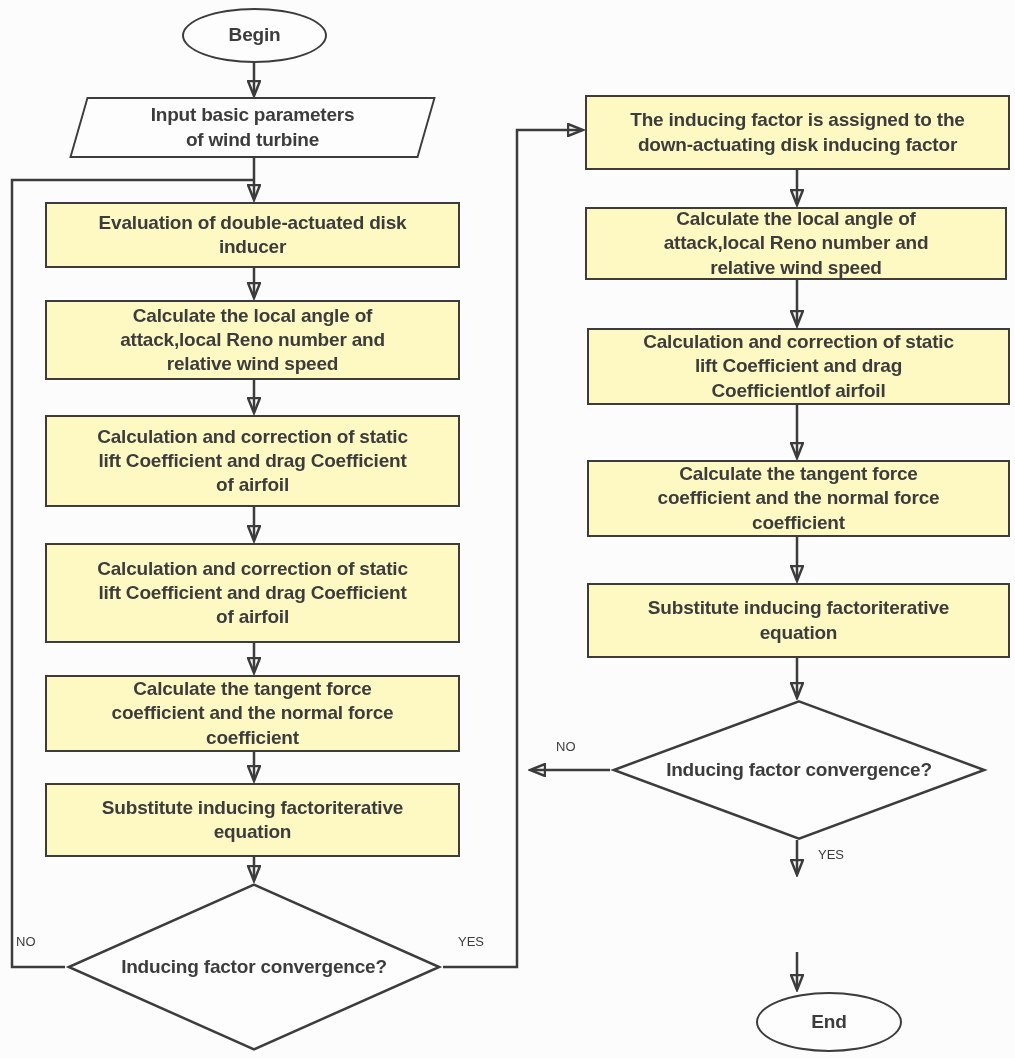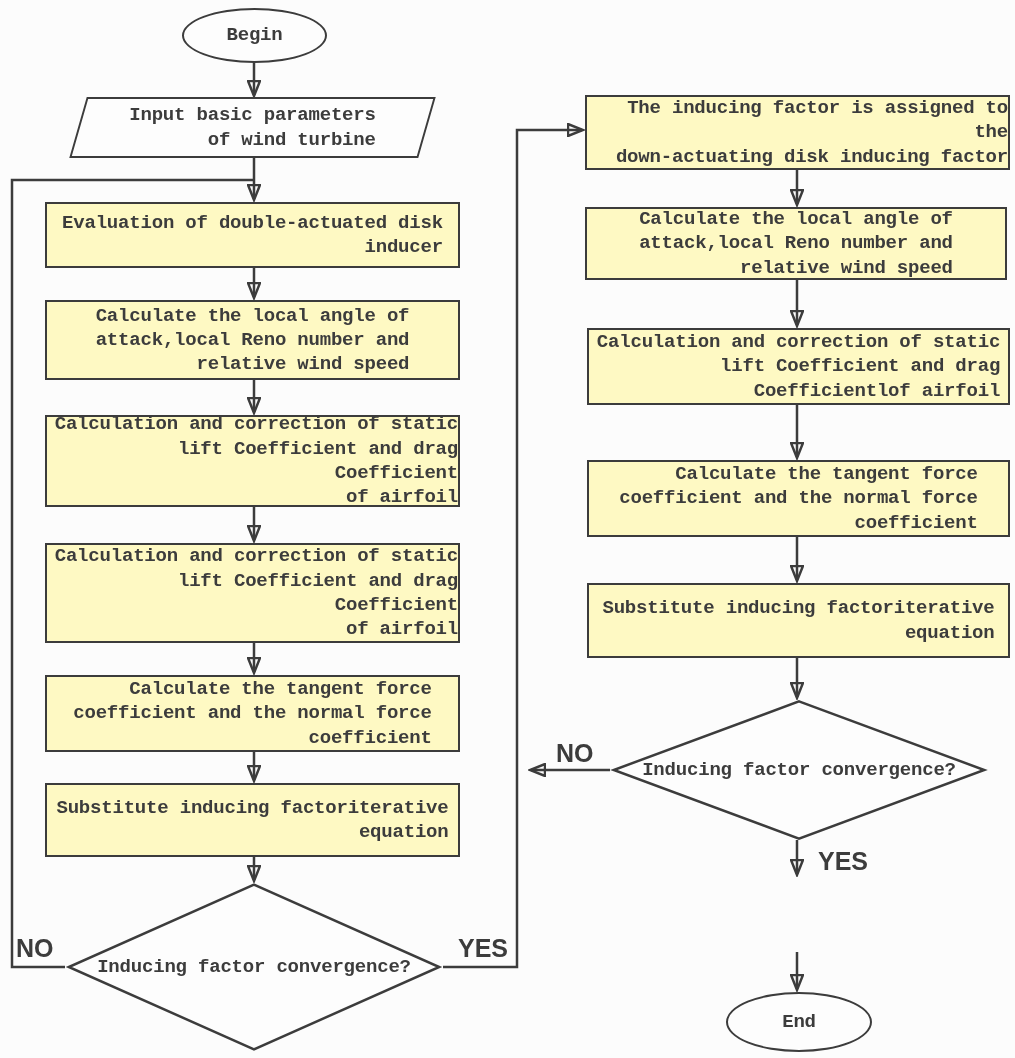--- a/index.html
+++ b/index.html
@@ -9,43 +9,42 @@
     background:#fcfcfc;
     font-family:"Liberation Sans","DejaVu Sans",sans-serif;
     color:#3c3c3c;
     overflow:hidden;
   }
   #connectors{position:absolute;left:0;top:0;z-index:0;}
   #connectors path{fill:none;stroke:#3c3c3c;stroke-width:2.5;}
   .node{
     position:absolute;z-index:1;
     display:flex;align-items:center;justify-content:center;
-    text-align:right;
-    font-family:Liberation Mono, monospace;
+    text-align:center;
   }
   .node-label{
     position:relative;z-index:2;
     white-space:pre-line;
     font-weight:bold;
     font-size:19px;line-height:1.28;
     color:#3c3c3c;
     letter-spacing:-0.2px;
   }
   .rect-node{border:2.5px solid #3c3c3c;background:#fef9c3;box-sizing:border-box;}
   .oval-shape,.para-shape{
     position:absolute;inset:0;
     border:2.5px solid #3c3c3c;background:#fdfdfd;box-sizing:border-box;
   }
   .oval-shape{border-radius:50%;}
   .para-shape{transform:skewX(-16deg);}
   .dia-svg{position:absolute;inset:0;width:100%;height:100%;}
   .dia-svg polygon{fill:#fdfdfd;stroke:#3c3c3c;stroke-width:2.5;vector-effect:non-scaling-stroke;}
   .edge-label{
     position:absolute;z-index:2;
-    font-weight:bold;font-size:25px;color:#3c3c3c;
+    font-weight:normal;font-size:13px;color:#3c3c3c;
   }
 </style>
 </head>
 <body>
 
 <div id="stage">
 
   <svg id="connectors" width="1015" height="1058" viewBox="0 0 1015 1058">
     <defs>
       <marker id="arrow" markerUnits="userSpaceOnUse" markerWidth="18" markerHeight="14" refX="15" refY="7" orient="auto">
@@ -153,21 +152,21 @@
   </div>
 
   <div class="node" style="left:610px;top:700px;width:378px;height:140px">
     <svg class="dia-svg" viewBox="0 0 100 100" preserveAspectRatio="none">
       <polygon points="50,1 99,50 50,99 1,50"></polygon>
     </svg>
     <span class="node-label">Inducing factor convergence?</span>
   </div>
 
 
-  <div class="node" style="left:726px;top:992px;width:146px;height:60px">
+  <div class="node" style="left:756px;top:992px;width:146px;height:60px">
     <span class="oval-shape"></span>
     <span class="node-label">End</span>
   </div>
 
   <span class="edge-label" style="left:16px;top:934px">NO</span>
   <span class="edge-label" style="left:458px;top:934px">YES</span>
   <span class="edge-label" style="left:556px;top:739px">NO</span>
   <span class="edge-label" style="left:818px;top:847px">YES</span>
 
 </div>

